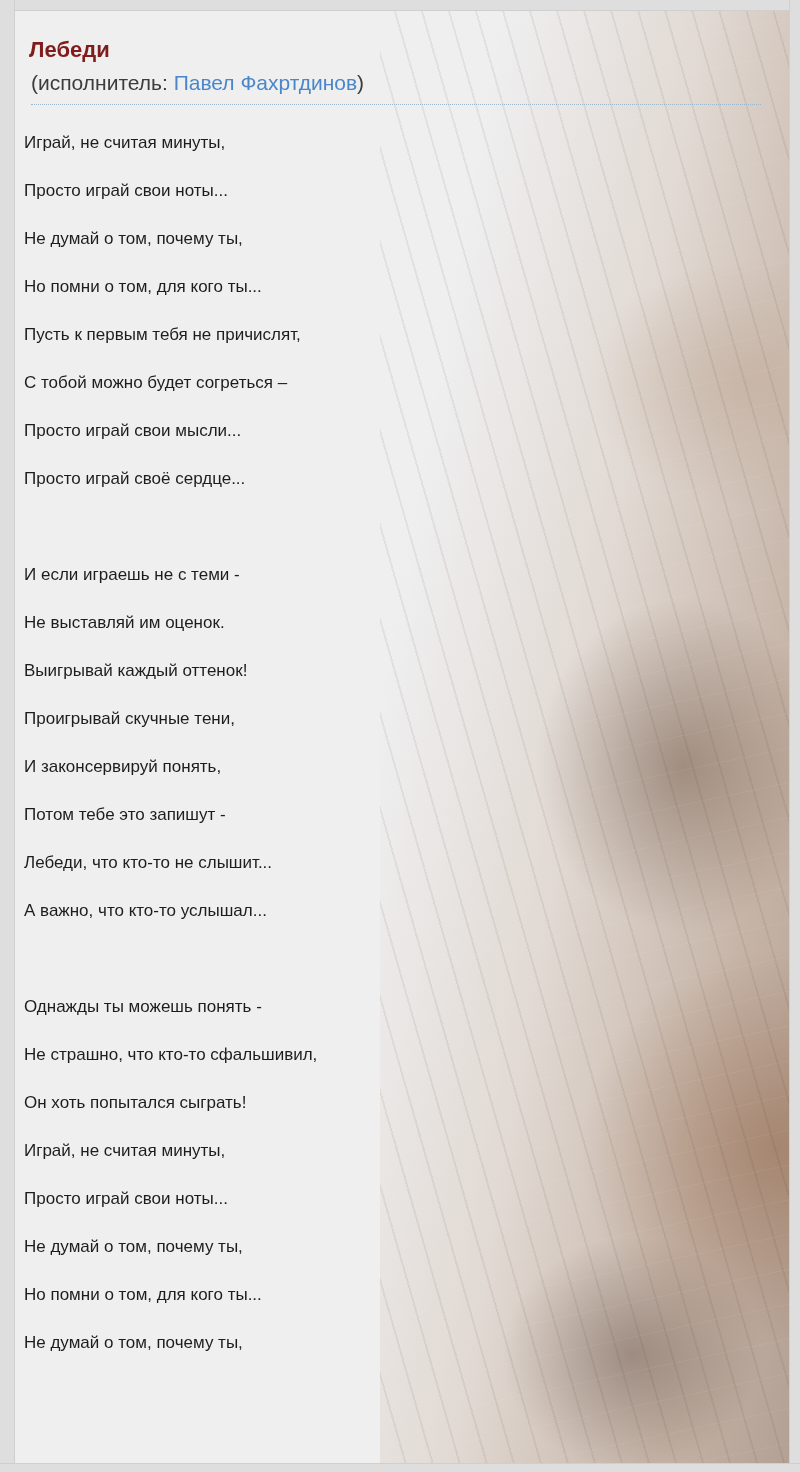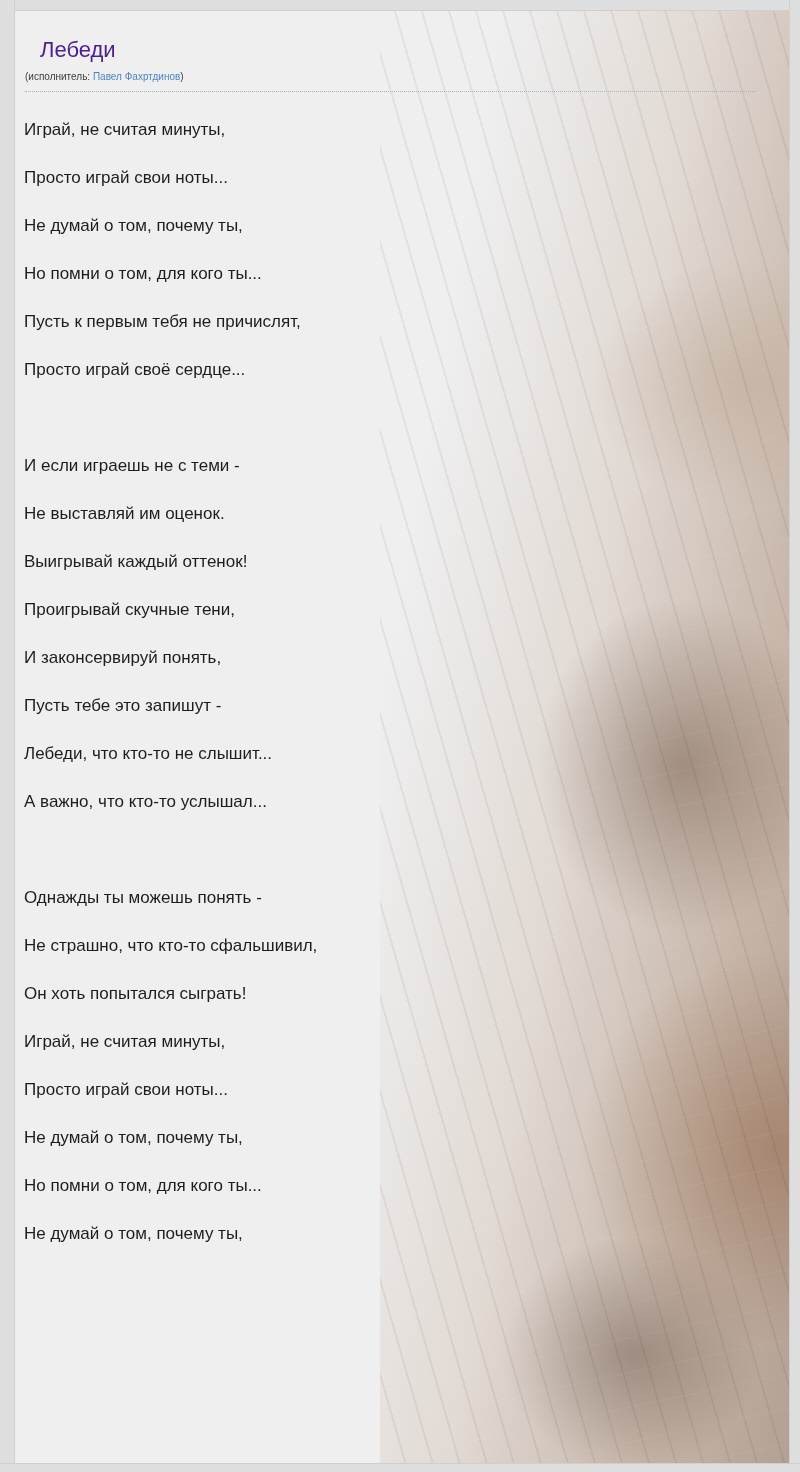--- a/index.html
+++ b/index.html
@@ -80,32 +80,32 @@
   #content {
     position: absolute;
     top: 10px;
     left: 15px;
     width: 775px;
     height: 1454px;
     padding: 0;
   }
 
   .song-title {
-    margin: 28px 0 0 25px;
+    margin: 28px 0 0 14px;
     font-size: 22px;
-    color: #4c1d95;
-    font-weight: normal;
+    color: #7f1d1d;
+    font-weight: bold;
     line-height: 1.1;
   }
 
   .performer-line {
-    margin: 9px 0 0 10px;
+    margin: 9px 0 0 16px;
     padding-bottom: 9px;
     width: 730px;
-    font-size: 10px;
+    font-size: 21px;
     color: #3c3c3c;
     border-bottom: 1px dotted #9fb6c8;
     box-sizing: border-box;
   }
   .performer-link {
     color: #4a86c8;
     text-decoration: none;
   }
 
   .lyrics {
@@ -144,28 +144,30 @@
       <span>(исполнитель:</span>
       <a class="performer-link" href="#">Павел Фахртдинов</a><span>)</span>
     </div>
 
     <div class="lyrics" id="lyrics">
         <div class="lyric-line">Играй, не считая минуты,</div>
         <div class="lyric-line">Просто играй свои ноты...</div>
         <div class="lyric-line">Не думай о том, почему ты,</div>
         <div class="lyric-line">Но помни о том, для кого ты...</div>
         <div class="lyric-line">Пусть к первым тебя не причислят,</div>
+        <div class="lyric-line">С тобой можно будет согреться –</div>
+        <div class="lyric-line">Просто играй свои мысли...</div>
         <div class="lyric-line">Просто играй своё сердце...</div>
         <div class="lyric-line blank">&nbsp;</div>
         <div class="lyric-line">И если играешь не с теми -</div>
         <div class="lyric-line">Не выставляй им оценок.</div>
         <div class="lyric-line">Выигрывай каждый оттенок!</div>
         <div class="lyric-line">Проигрывай скучные тени,</div>
         <div class="lyric-line">И законсервируй понять,</div>
-        <div class="lyric-line">Пусть тебе это запишут -</div>
+        <div class="lyric-line">Потом тебе это запишут -</div>
         <div class="lyric-line">Лебеди, что кто-то не слышит...</div>
         <div class="lyric-line">А важно, что кто-то услышал...</div>
         <div class="lyric-line blank">&nbsp;</div>
         <div class="lyric-line">Однажды ты можешь понять -</div>
         <div class="lyric-line">Не страшно, что кто-то сфальшивил,</div>
         <div class="lyric-line">Он хоть попытался сыграть!</div>
         <div class="lyric-line">Играй, не считая минуты,</div>
         <div class="lyric-line">Просто играй свои ноты...</div>
         <div class="lyric-line">Не думай о том, почему ты,</div>
         <div class="lyric-line">Но помни о том, для кого ты...</div>

